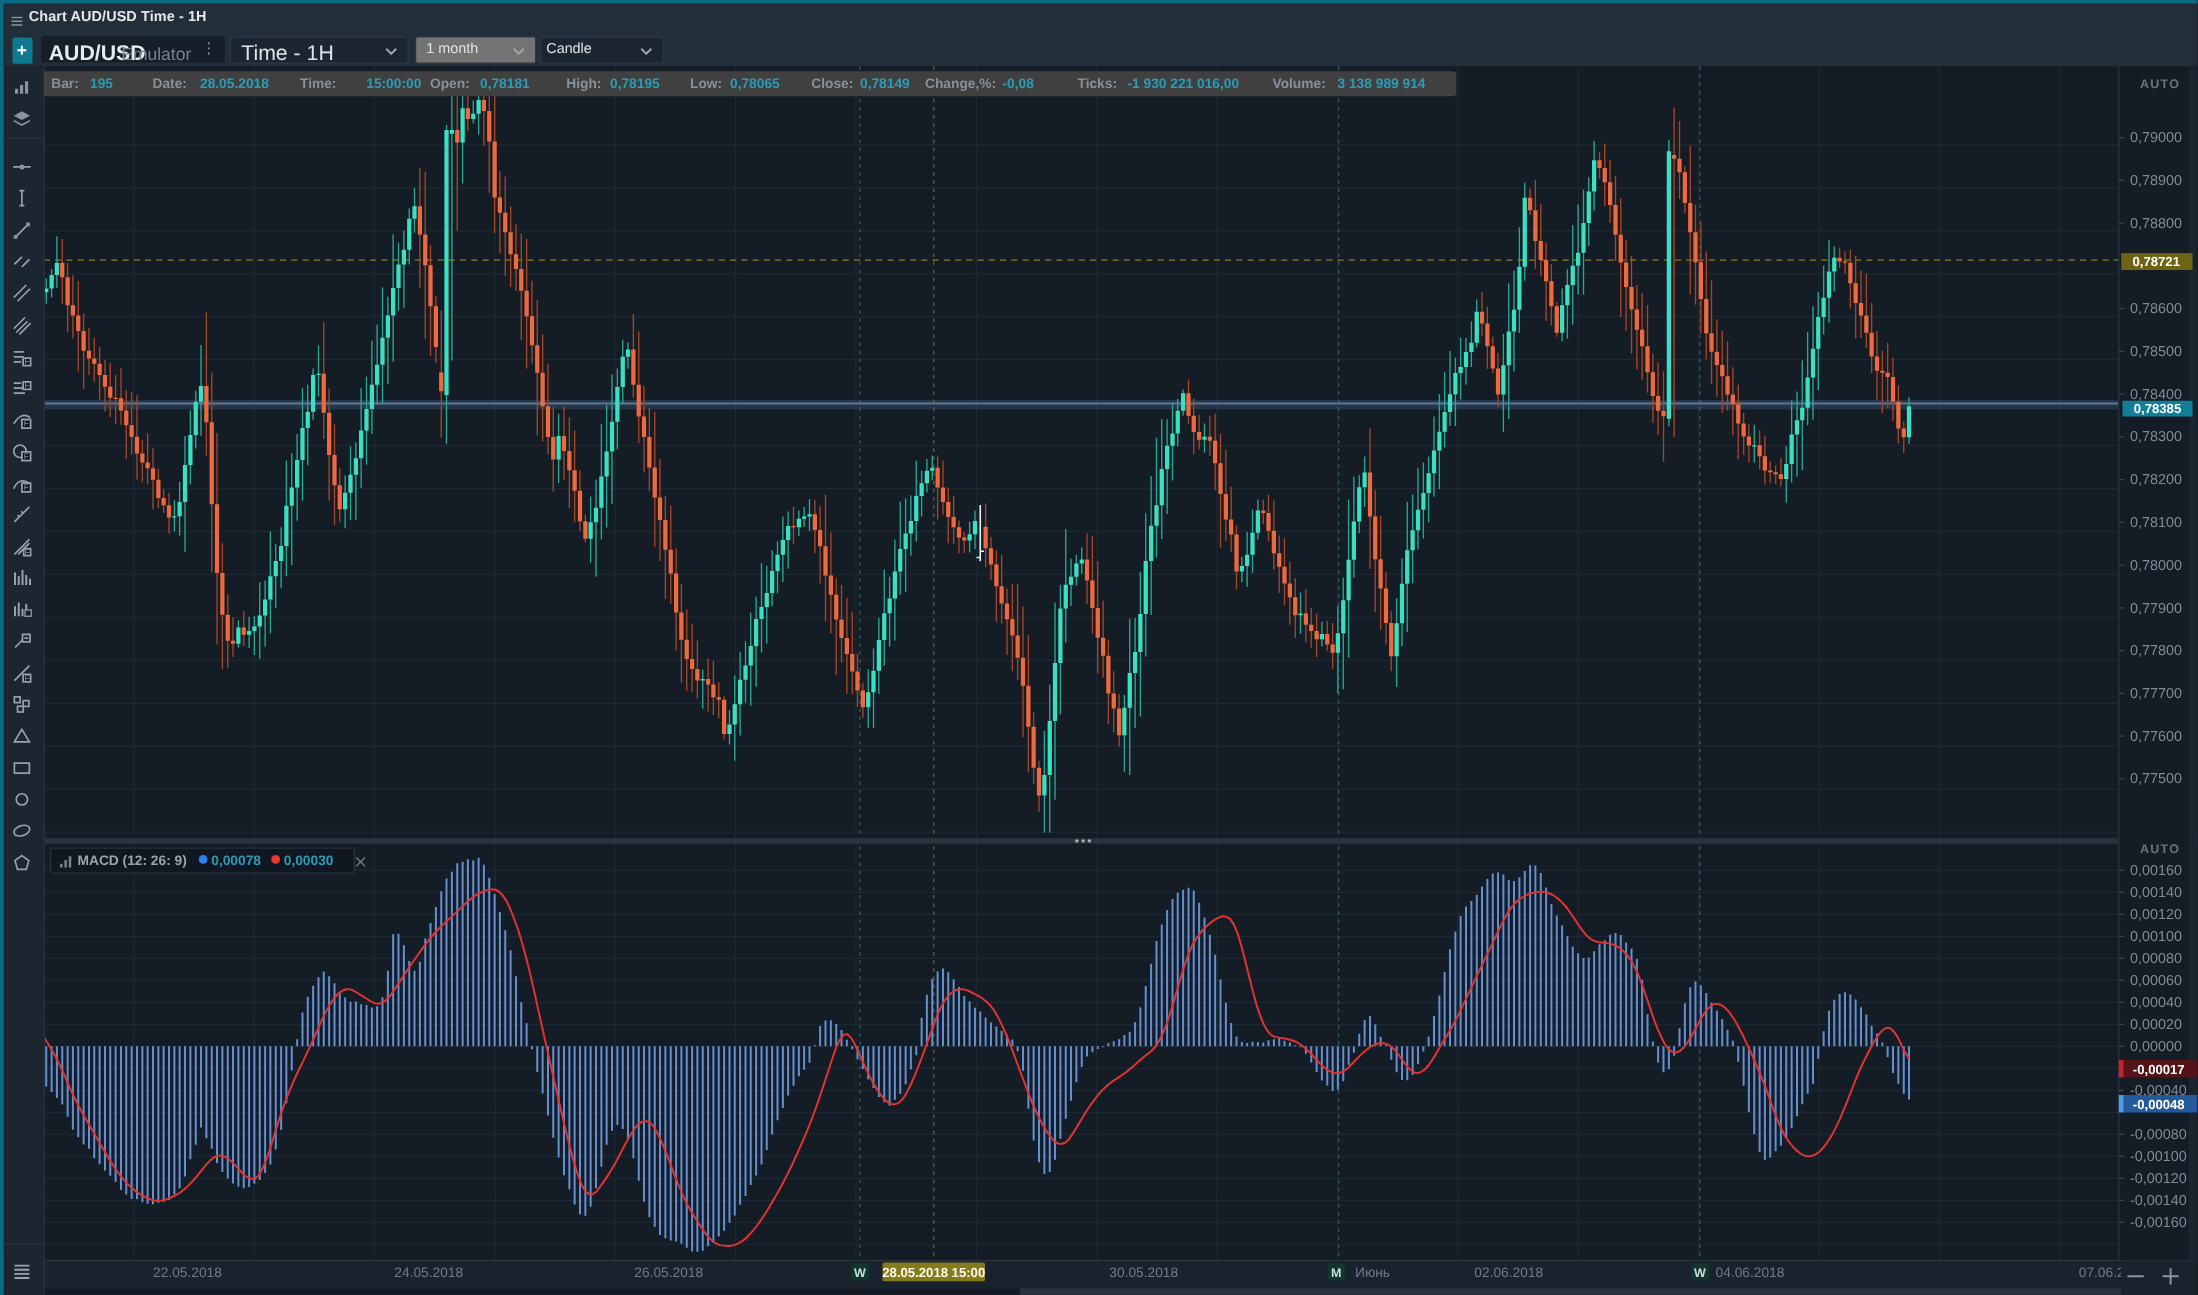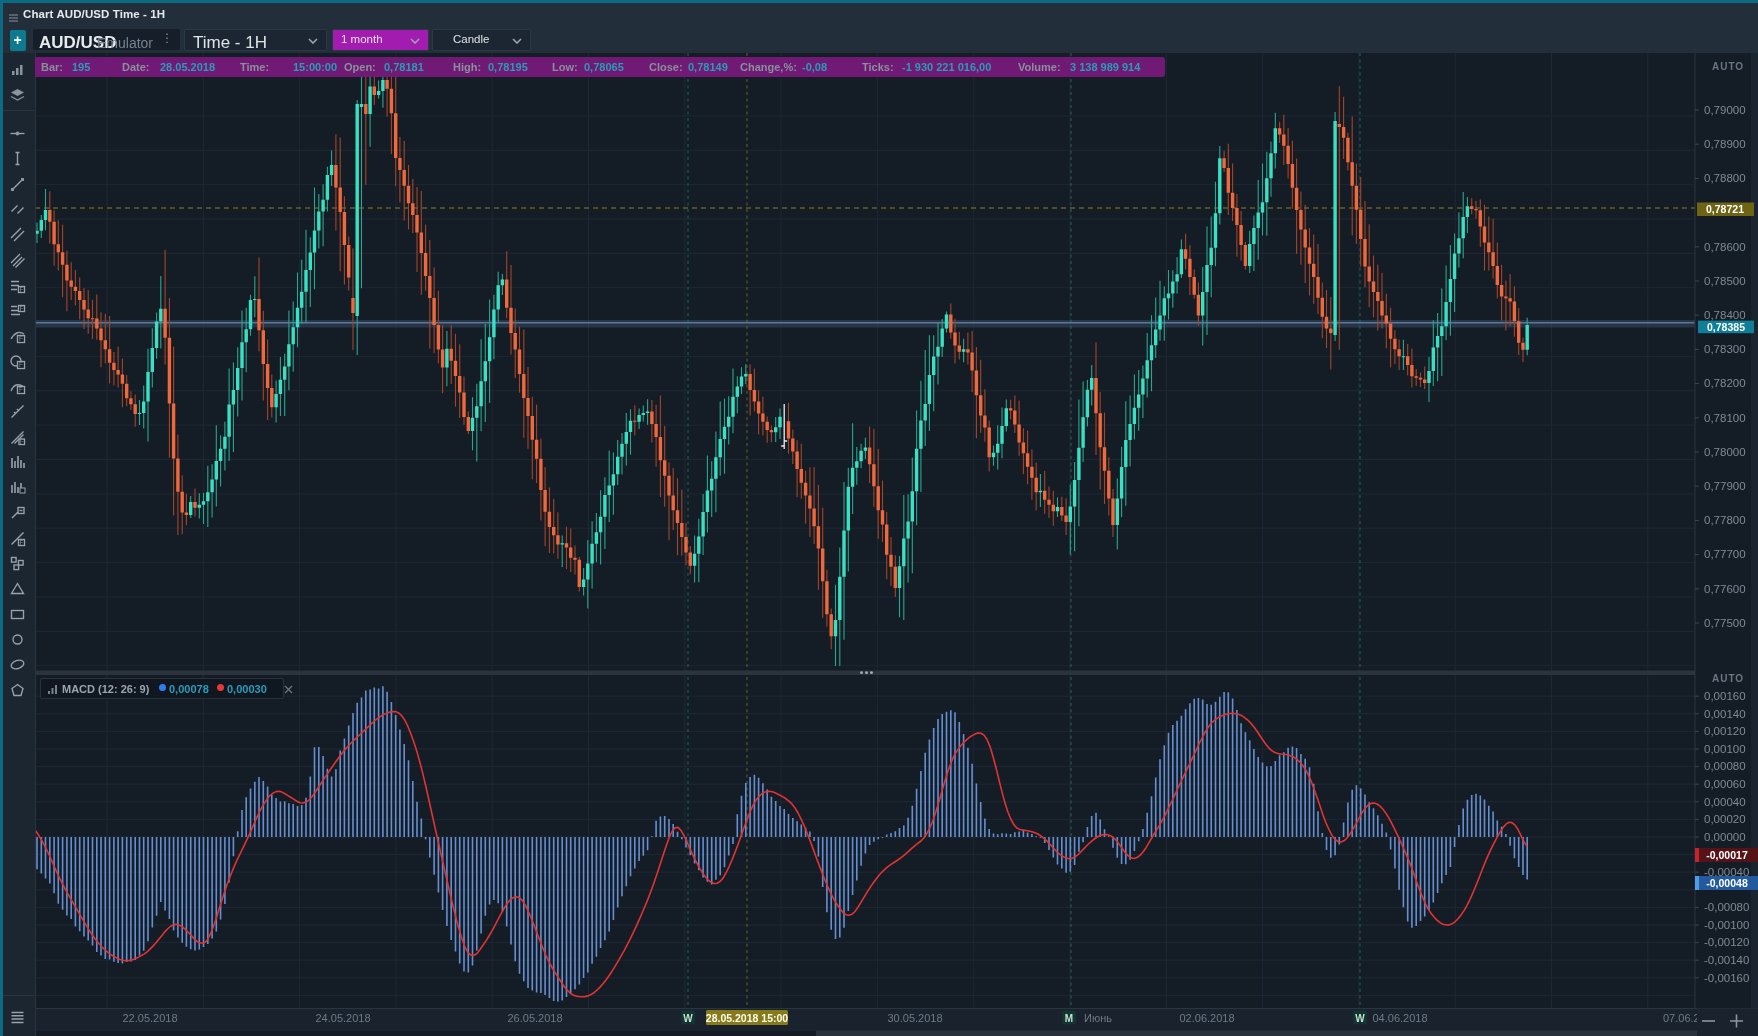--- a/index.html
+++ b/index.html
@@ -216,33 +216,33 @@
  <span style="position:absolute;left:6px;top:3.5px;font-size:17px;font-weight:bold;color:#e8ebee">AUD/USD</span>
  <span style="position:absolute;left:64px;top:5.5px;font-size:14px;color:#76828e">Emulator</span>
  <span style="position:absolute;left:128px;top:2px;font-size:12px;color:#8b949e;letter-spacing:0">⋮</span>
 </div>
 <div style="position:absolute;left:184px;top:28.5px;width:143px;height:22px;background:#1b2632;border:1px solid #2c3845;border-radius:2px;box-sizing:border-box">
  <span style="position:absolute;left:8px;top:3.5px;font-size:17px;color:#dfe3e7">Time - 1H</span>
     <svg width="10" height="6" viewBox="0 0 10 6" style="position:absolute;right:8px;top:8px">
       <path d="M1 1 5 5 9 1" stroke="#9aa5b0" stroke-width="1.6" fill="none"></path>
     </svg>
   </div>
-<div style="position:absolute;left:332px;top:28.5px;width:97px;height:22px;background:#a21caf;border:1px solid #2c3845;border-radius:2px;box-sizing:border-box">
+<div style="position:absolute;left:332px;top:28.5px;width:97px;height:22px;background:#737373;border:1px solid #2c3845;border-radius:2px;box-sizing:border-box">
  <span style="position:absolute;left:8px;top:3.5px;font-size:11.5px;color:#dfe3e7">1 month</span>
     <svg width="10" height="6" viewBox="0 0 10 6" style="position:absolute;right:8px;top:8px">
       <path d="M1 1 5 5 9 1" stroke="#9aa5b0" stroke-width="1.6" fill="none"></path>
     </svg>
   </div>
 <div style="position:absolute;left:432px;top:28.5px;width:99px;height:22px;background:#1b2632;border:1px solid #2c3845;border-radius:2px;box-sizing:border-box">
- <span style="position:absolute;left:20px;top:3.5px;font-size:11.5px;color:#dfe3e7">Candle</span>
+ <span style="position:absolute;left:4px;top:3.5px;font-size:11.5px;color:#dfe3e7">Candle</span>
     <svg width="10" height="6" viewBox="0 0 10 6" style="position:absolute;right:8px;top:8px">
       <path d="M1 1 5 5 9 1" stroke="#9aa5b0" stroke-width="1.6" fill="none"></path>
     </svg>
   </div>
-<div style="position:absolute;left:35px;top:57px;width:1130px;height:20px;background:#701a75;border-radius:0 3px 3px 0;font-size:11px;font-weight:bold">
+<div style="position:absolute;left:35px;top:57px;width:1130px;height:20px;background:#404040;border-radius:0 3px 3px 0;font-size:11px;font-weight:bold">
     <span style="position:absolute;left:6px;top:4px;color:#87919c">Bar:</span>
     <span style="position:absolute;left:37px;top:4px;color:#2b9cb8">195</span>
     <span style="position:absolute;left:87px;top:4px;color:#87919c">Date:</span>
     <span style="position:absolute;left:125px;top:4px;color:#2b9cb8">28.05.2018</span>
     <span style="position:absolute;left:205px;top:4px;color:#87919c">Time:</span>
     <span style="position:absolute;left:258px;top:4px;color:#2b9cb8">15:00:00</span>
     <span style="position:absolute;left:309px;top:4px;color:#87919c">Open:</span>
     <span style="position:absolute;left:349px;top:4px;color:#2b9cb8">0,78181</span>
     <span style="position:absolute;left:418px;top:4px;color:#87919c">High:</span>
     <span style="position:absolute;left:453px;top:4px;color:#2b9cb8">0,78195</span>

